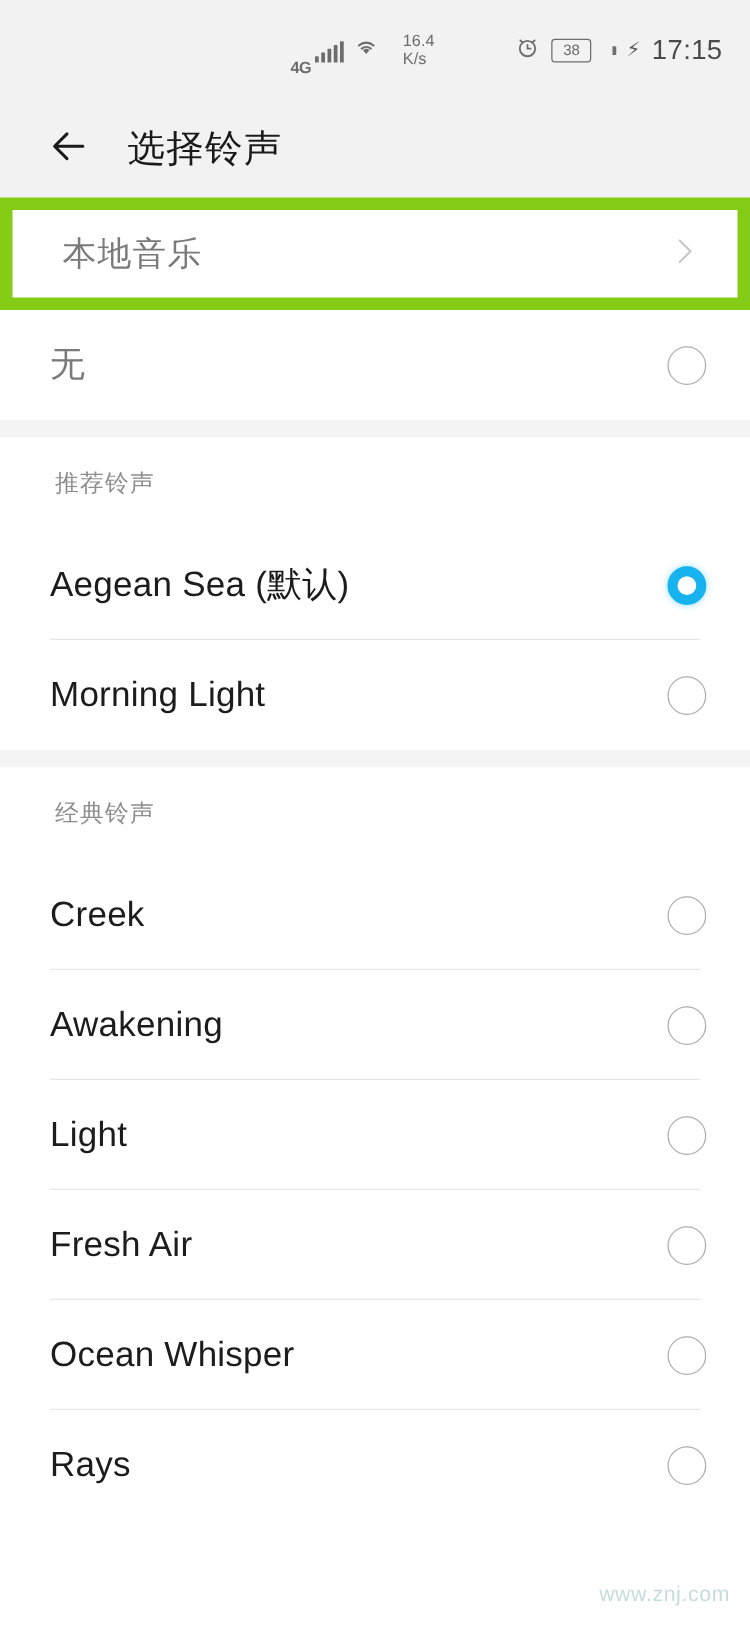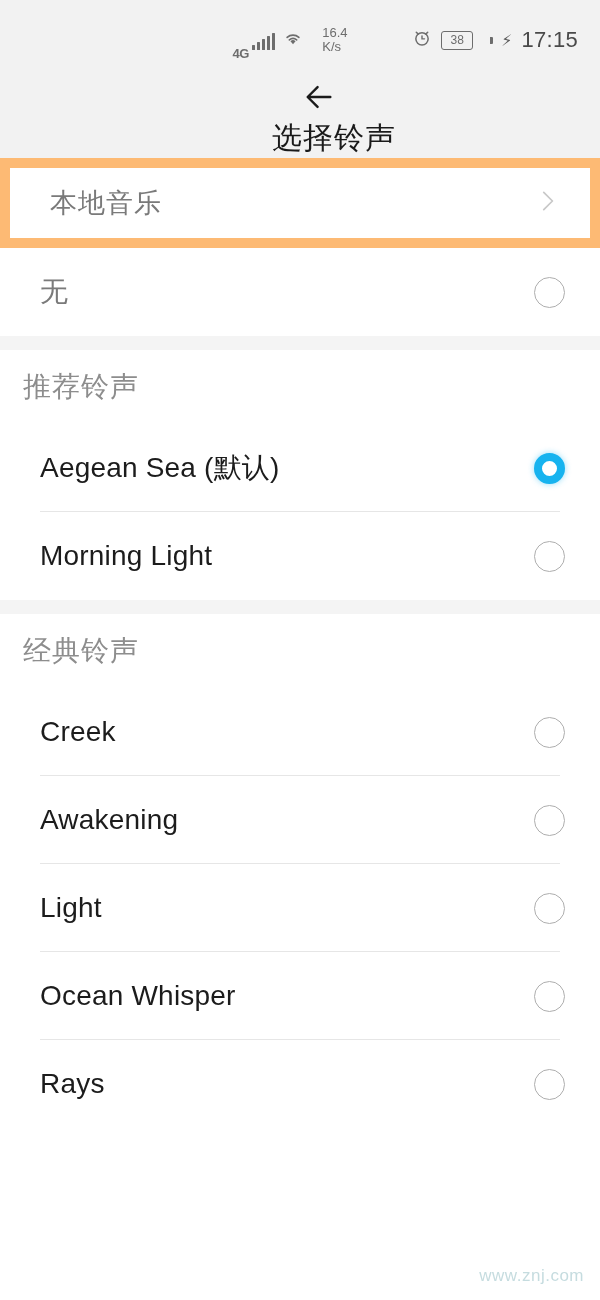--- a/index.html
+++ b/index.html
@@ -111,35 +111,34 @@
     letter-spacing: 0.3px;
   }
 
   
   .appbar {
     height: 78px;
     background: #f2f2f2;
     display: flex;
     align-items: center;
     padding-left: 38px;
-    flex-direction: column;
   }
   .back-ico { width: 34px; height: 34px; flex: none; }
   .appbar-title {
     font-size: 30px;
     color: #1a1a1a;
     margin-left: 30px;
     letter-spacing: 1px;
   }
 
   
   .highlight-wrap {
     position: relative;
     padding: 10px;
-    background: #fdba74;
+    background: #84cc16;
     height: 70px;
     box-sizing: content-box;
   }
   .local-row {
     background: #ffffff;
     height: 70px;
     display: flex;
     align-items: center;
     justify-content: space-between;
     padding: 0 30px 0 40px;
@@ -179,22 +178,22 @@
     left: 40px;
     right: 40px;
     bottom: 0;
     height: 1px;
     background: #e6e6e6;
   }
   .section-title {
     height: 74px;
     display: flex;
     align-items: center;
-    padding-left: 23px;
-    font-size: 28px;
+    padding-left: 44px;
+    font-size: 19px;
     color: #8d8d8d;
     background: #ffffff;
     letter-spacing: 1px;
   }
   .radio {
     width: 31px;
     height: 31px;
     border-radius: 50%;
     border: 1.6px solid #aeaeae;
     box-sizing: border-box;
@@ -323,20 +322,24 @@
   </div>
   <div class="row divided">
     <span class="label">Awakening</span>
     <span class="radio"></span>
   </div>
   <div class="row divided">
     <span class="label">Light</span>
     <span class="radio"></span>
   </div>
   <div class="row divided">
+    <span class="label">Fresh Air</span>
+    <span class="radio"></span>
+  </div>
+  <div class="row divided">
     <span class="label">Ocean Whisper</span>
     <span class="radio"></span>
   </div>
   <div class="row">
     <span class="label">Rays</span>
     <span class="radio"></span>
   </div>
 
   <div class="watermark">
     <div class="wm-url">www.znj.com</div>

